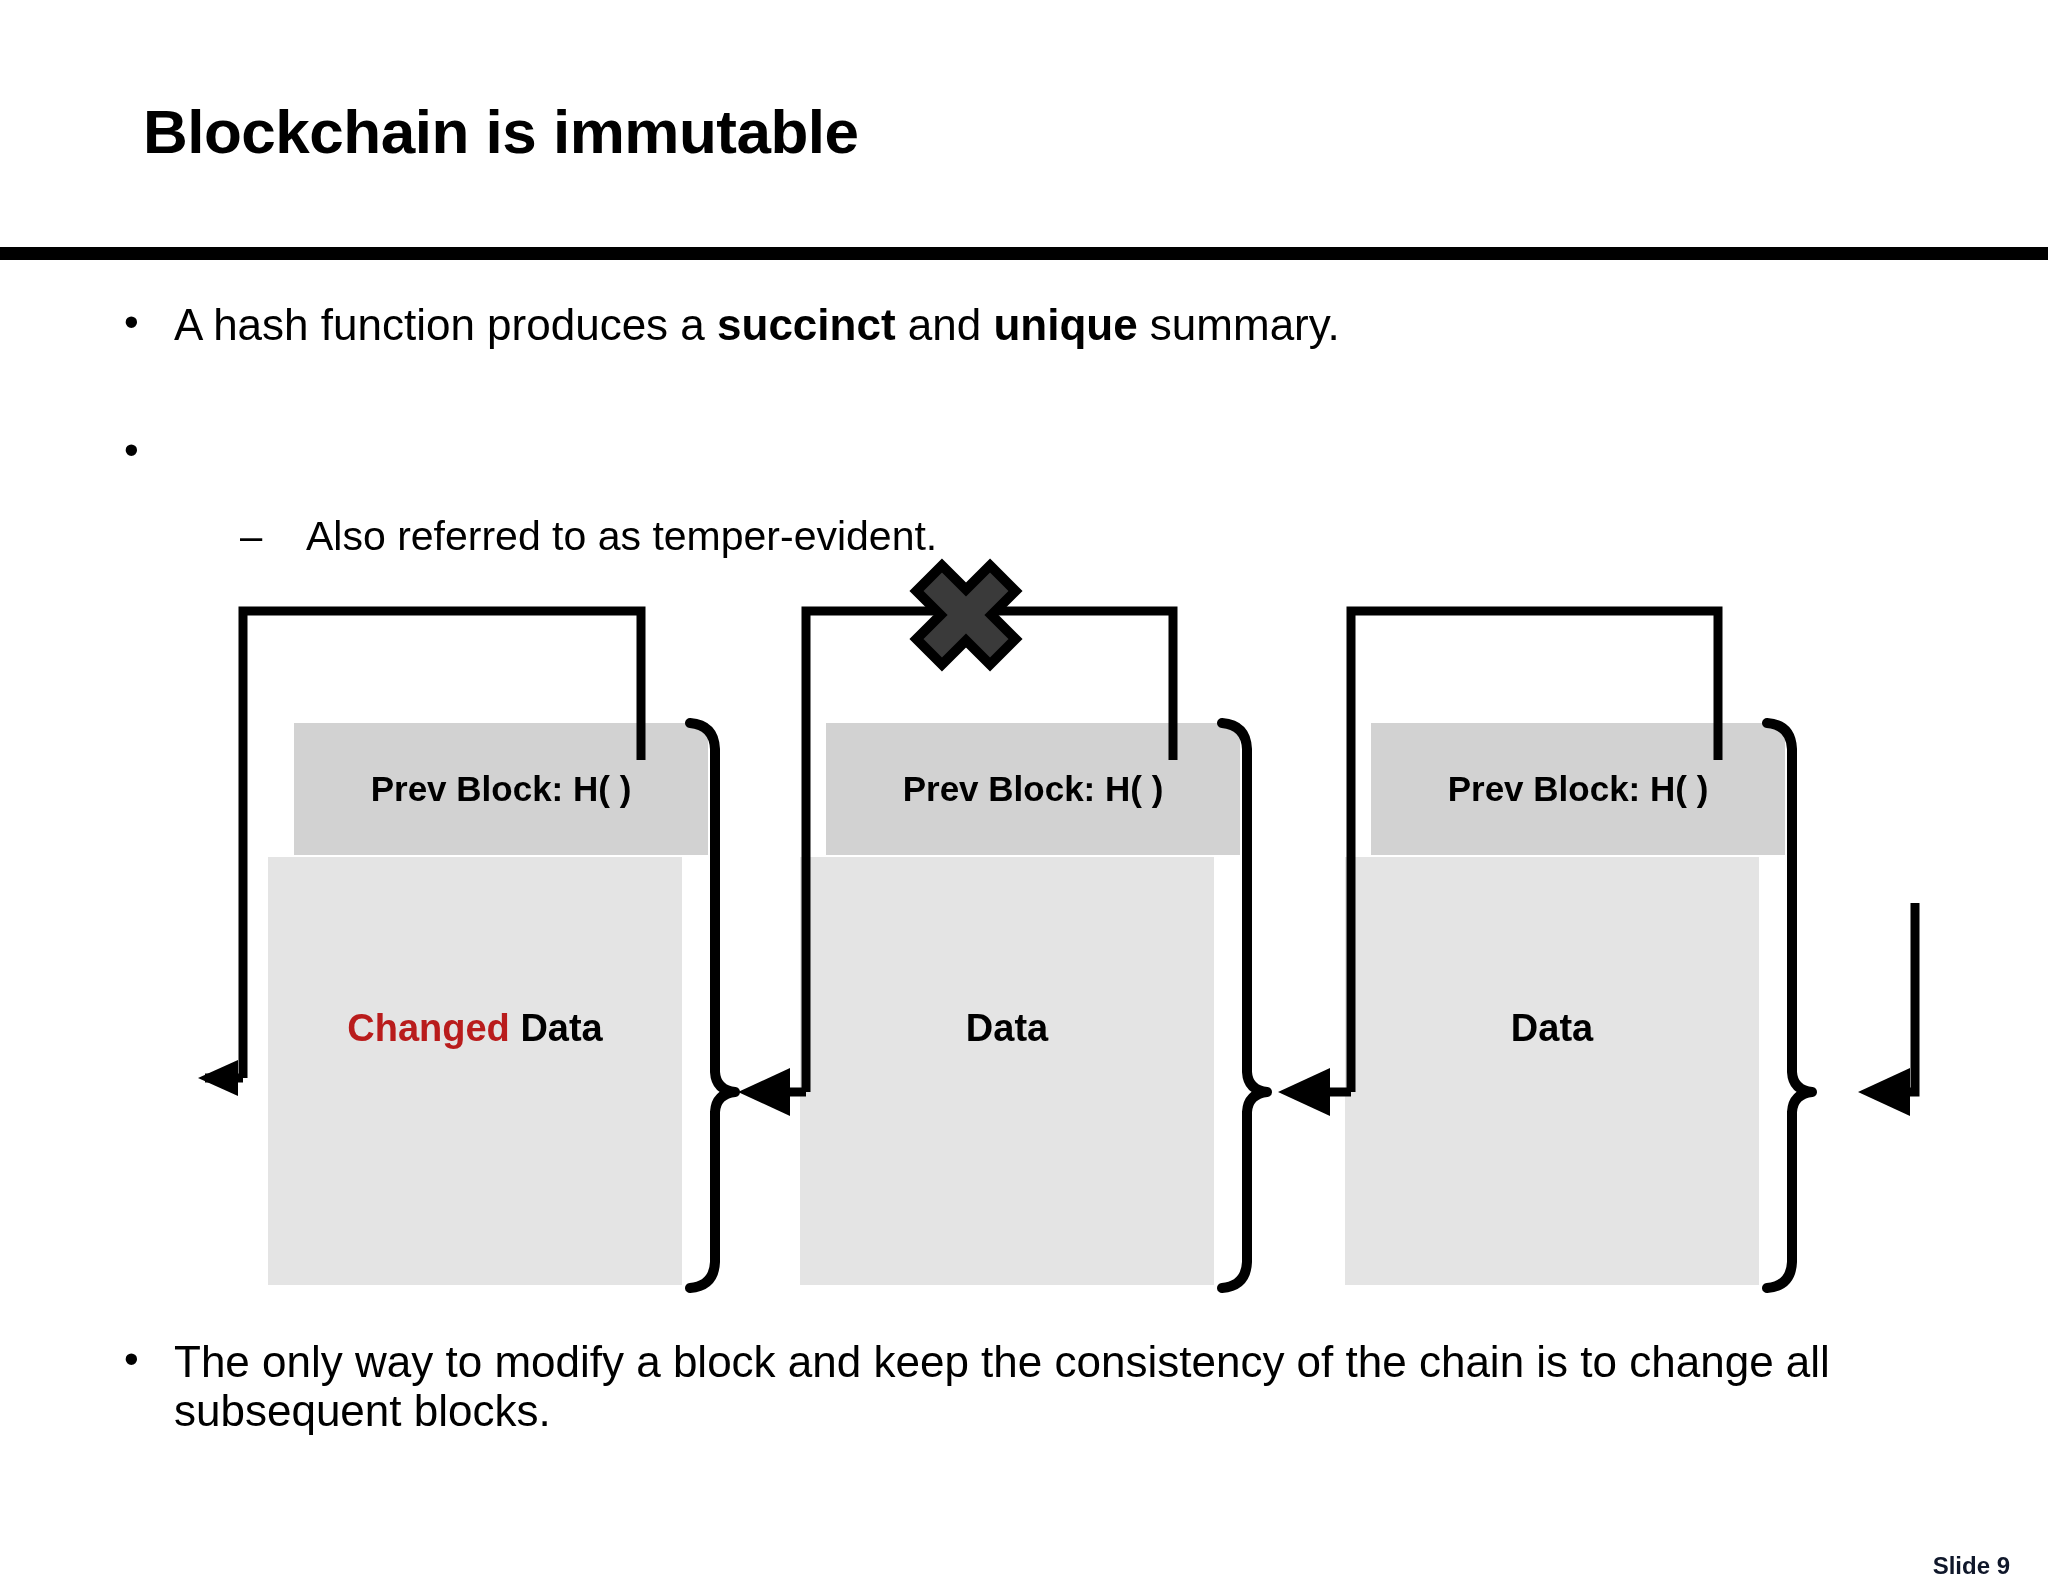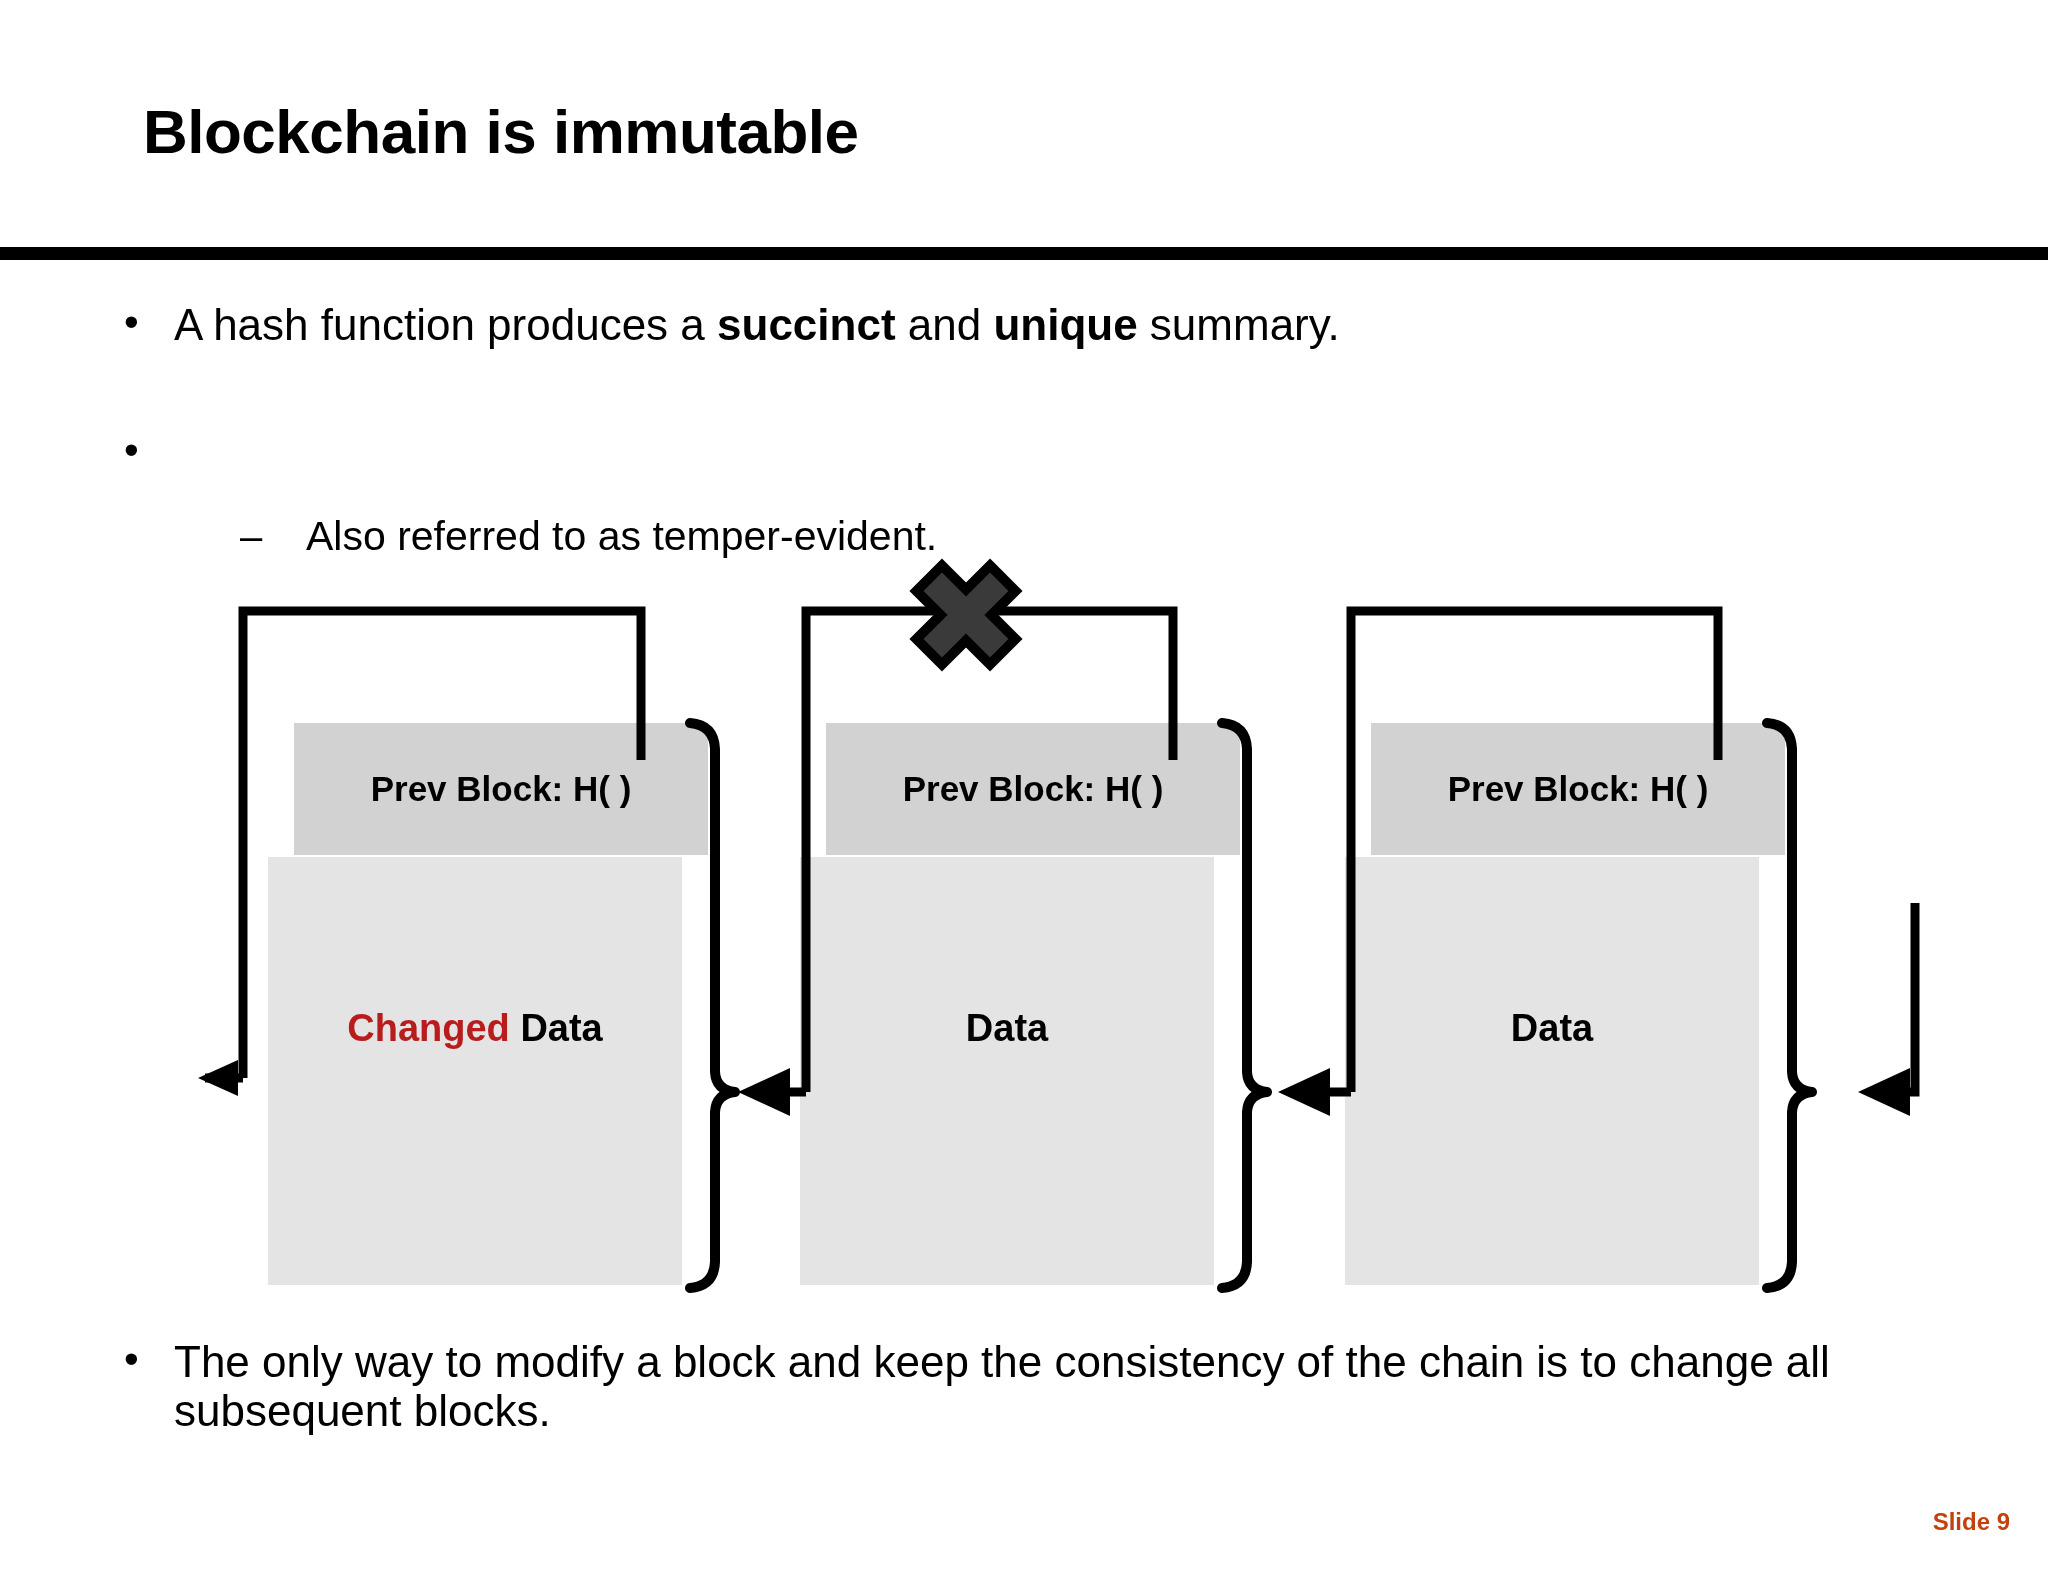--- a/index.html
+++ b/index.html
@@ -127,24 +127,24 @@
     white-space: nowrap;
   }
   .block-body-label .changed {
     color: #b91c1c;
   }
 
   
   #slide-number {
     position: absolute;
     right: 38px;
-    top: 1508px;
+    top: 1552px;
     font-size: 24px;
     font-weight: bold;
-    color: #c2410c;
+    color: #0f172a;
   }
 </style>
 </head>
 <body>
 
 <div id="slide-title">Blockchain is immutable</div>
 
 <div id="title-rule"></div>
 
 <div class="bullet-row" id="bullet-1">

